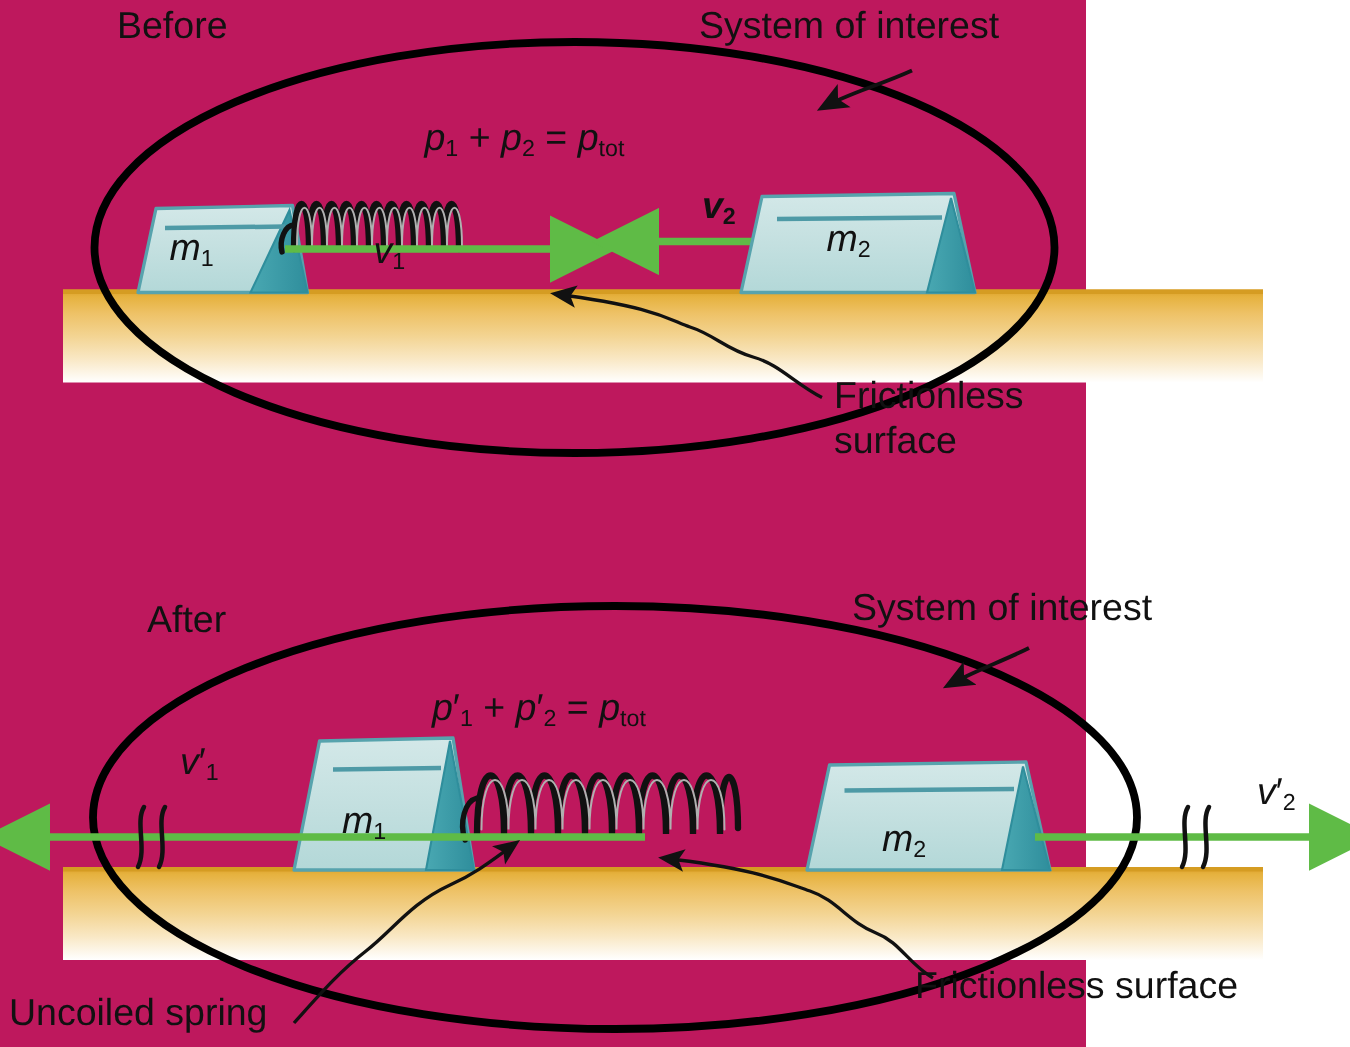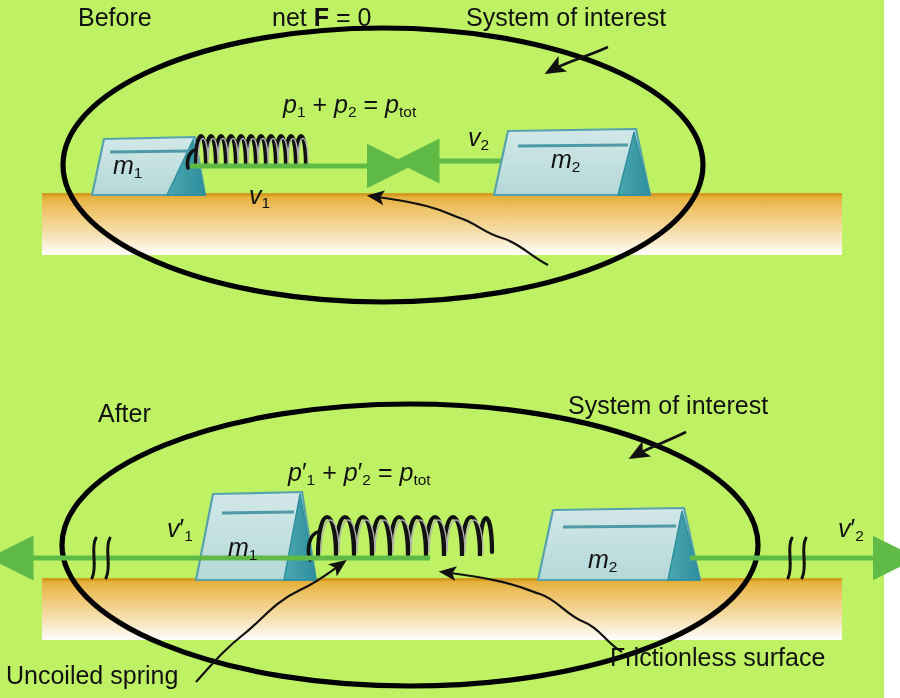--- a/index.html
+++ b/index.html
@@ -1,21 +1,21 @@
 <!DOCTYPE html>
 <html><head>
 <meta charset="utf-8">
 <style>
   html,body{margin:0;padding:0;background:#ffffff;}
   body{
     width:900px;height:698px;overflow:hidden;
     font-family:"Liberation Sans", sans-serif;
     color:#000;
   }
-  #stage{position:relative;width:884px;height:698px;background:#bef264;}
+  #stage{position:relative;width:724px;height:698px;background:#be185d;}
   svg.layer{position:absolute;left:0;top:0;width:900px;height:698px;}
   .txt{position:absolute;white-space:nowrap;color:#111;line-height:1.05;}
   .h-label{font-size:25px;}
   .eq{font-size:25px;}
   .small-lab{font-size:25px;}
   .it{font-style:italic;}
   .bd{font-weight:bold;}
   sub{font-size:0.62em;font-style:normal;vertical-align:-0.28em;}
   .prime{font-style:normal;}
   .two-line{line-height:1.18;white-space:normal;text-align:left;}
@@ -146,50 +146,51 @@
 
     <path d="M686,432 C668,441 650,447 632,457" stroke="#111" stroke-width="2.6" fill="none" marker-end="url(#blkArrow)"></path>
 
     <path d="M622,652 C606,643 600,628 584,622 C566,615 558,600 540,594 C524,589 510,580 442,572" stroke="#111" stroke-width="2.2" fill="none" marker-end="url(#blkArrow)"></path>
 
     <path d="M196,682 C214,662 226,648 244,634 C262,620 274,602 300,590 C318,582 330,572 344,562" stroke="#111" stroke-width="2.2" fill="none" marker-end="url(#blkArrow)"></path>
   </svg>
 
   <div class="txt h-label" style="left:78px;top:4px;">Before</div>
 
-  <div class="txt eq" style="left:272px;top:4px;">
-    <span>net </span><span class="bd">F</span><span> = 0</span>
-  </div>
 
   <div class="txt h-label" style="left:466px;top:4px;">System of interest</div>
 
-  <div class="txt eq" style="left:283px;top:91px;">
+  <div class="txt eq" style="left:283px;top:79px;">
     <span class="it">p</span><sub>1</sub>
     <span>+</span>
     <span class="it">p</span><sub>2</sub>
     <span>=</span>
     <span class="it">p</span><sub>tot</sub>
   </div>
 
   <div class="txt small-lab" style="left:113px;top:152px;">
     <span class="it">m</span><sub>1</sub>
   </div>
 
   <div class="txt small-lab" style="left:551px;top:146px;">
     <span class="it">m</span><sub>2</sub>
   </div>
 
-  <div class="txt small-lab" style="left:249px;top:182px;">
+  <div class="txt small-lab" style="left:249px;top:154px;">
     <span class="it">v</span><sub>1</sub>
   </div>
 
-  <div class="txt small-lab" style="left:468px;top:124px;">
+  <div class="txt small-lab" style="left:468px;top:124px;font-weight:bold;">
     <span class="it">v</span><sub>2</sub>
   </div>
 
+  <div class="txt h-label two-line" style="left:556px;top:250px;width:180px;">
+    <span>Frictionless</span><br>
+    <span>surface</span>
+  </div>
 
   <div class="txt h-label" style="left:98px;top:400px;">After</div>
 
 
   <div class="txt h-label" style="left:568px;top:392px;">System of interest</div>
 
   <div class="txt eq" style="left:288px;top:459px;">
     <span class="it">p</span><span class="prime">′</span><sub>1</sub>
     <span>+</span>
     <span class="it">p</span><span class="prime">′</span><sub>2</sub>
@@ -198,21 +199,21 @@
   </div>
 
   <div class="txt small-lab" style="left:228px;top:534px;">
     <span class="it">m</span><sub>1</sub>
   </div>
 
   <div class="txt small-lab" style="left:588px;top:546px;">
     <span class="it">m</span><sub>2</sub>
   </div>
 
-  <div class="txt small-lab" style="left:120px;top:515px;margin-left:47px;">
+  <div class="txt small-lab" style="left:120px;top:495px;">
     <span class="it">v</span><span class="prime">′</span><sub>1</sub>
   </div>
 
   <div class="txt small-lab" style="left:822px;top:515px;margin-left:16px;">
     <span class="it">v</span><span class="prime">′</span><sub>2</sub>
   </div>
 
   <div class="txt h-label" style="left:610px;top:644px;">Frictionless surface</div>
 
   <div class="txt h-label" style="left:6px;top:662px;">Uncoiled spring</div>

